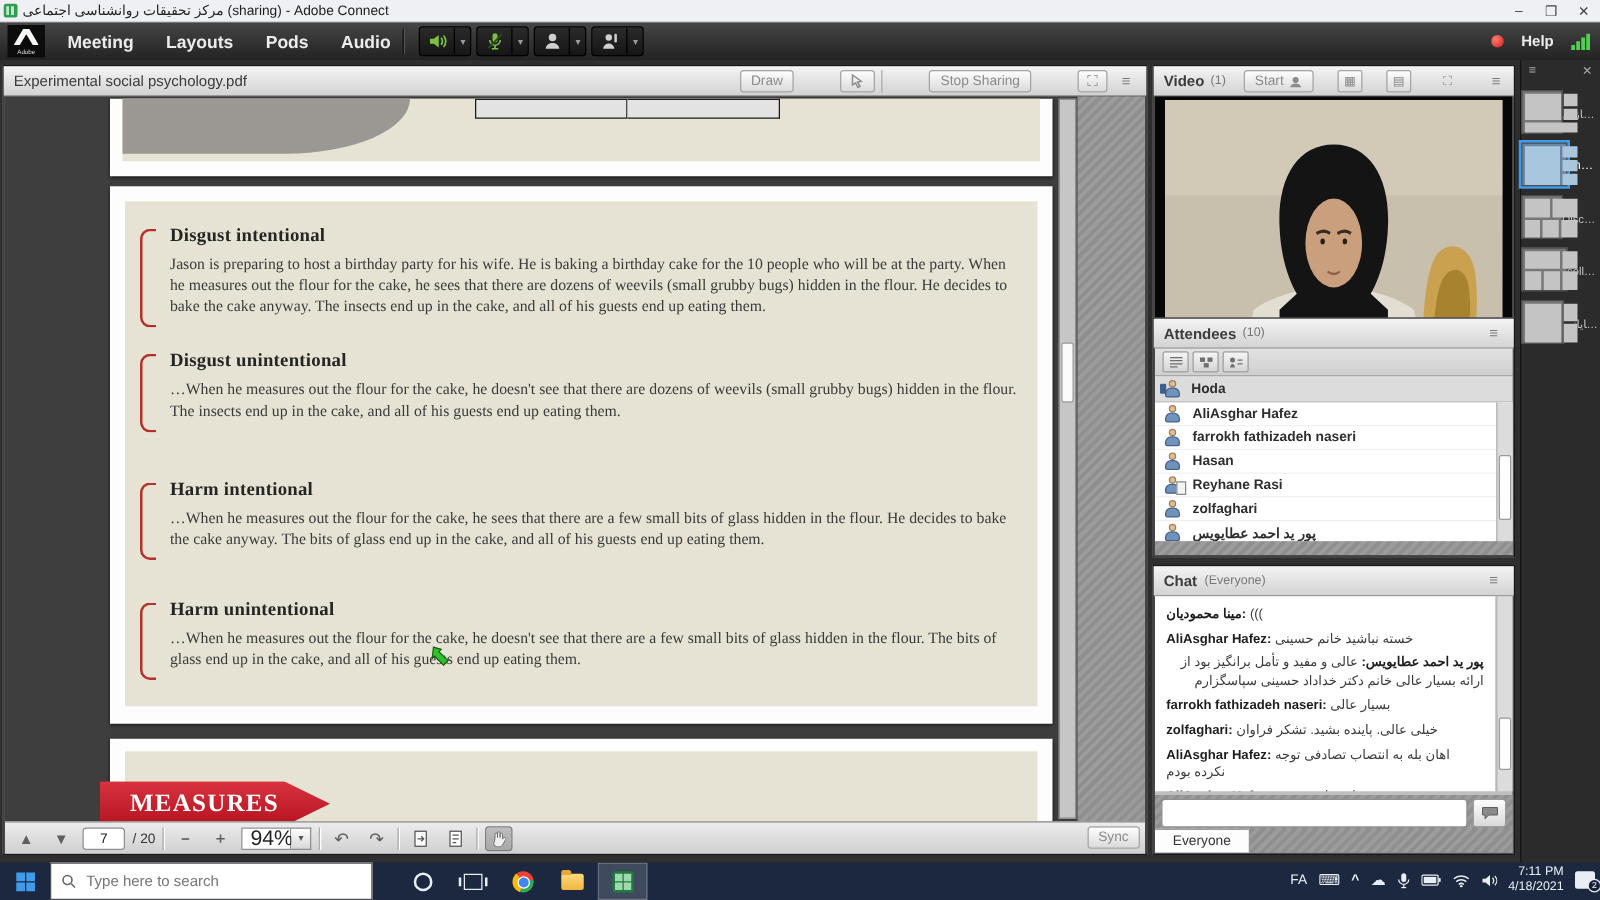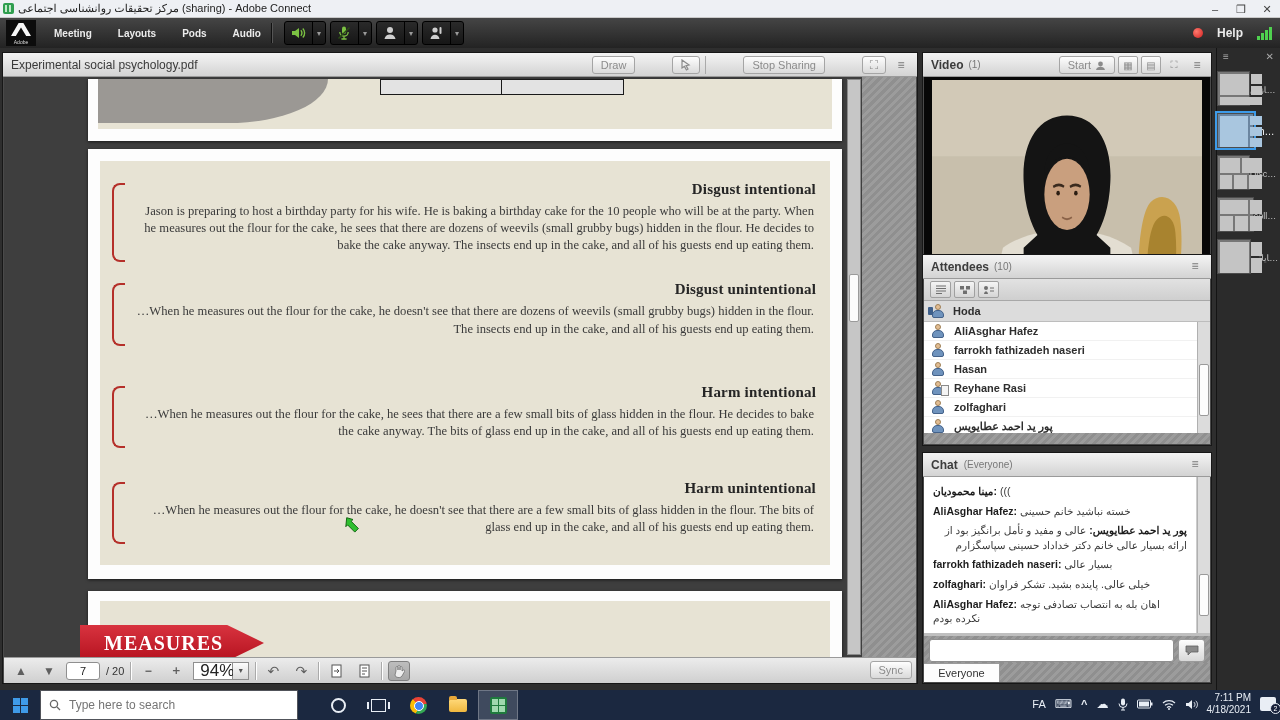--- a/index.html
+++ b/index.html
@@ -14,21 +14,21 @@
   .title-text { font-size:11px; color:#222; white-space:nowrap; }
   .win-controls { position:absolute; right:0; top:0; height:18px; display:flex; }
   .win-btn { width:26px; height:18px; font-size:11px; color:#444; display:flex; align-items:center; justify-content:center; cursor:default; }
 
   
   .menubar { position:absolute; left:0; top:18px; width:1280px; height:30px; background:linear-gradient(#454545,#232323); display:flex; align-items:center; }
   .adobe-logo { width:30px; height:26px; margin-left:6px; background:#0c0c0c; position:relative; flex:0 0 auto; }
   .adobe-logo .a-mark { position:absolute; left:5px; top:3px; width:20px; height:13px; background:#f5f5f5; clip-path:polygon(0 100%,38% 0,62% 0,100% 100%,76% 100%,50% 34%,24% 100%); }
   .adobe-logo .a-word { position:absolute; left:0; right:0; bottom:1px; text-align:center; font-size:5px; color:#ddd; }
   .menu-items { display:flex; margin-left:18px; gap:26px; }
-  .menu-item { font-size:10px; font-weight:bold; color:#ececec; cursor:default; }
+  .menu-item { font-size:14px; font-weight:bold; color:#ececec; cursor:default; }
   .mb-divider { width:1px; height:20px; background:#111; box-shadow:1px 0 0 #555; margin:0 10px; }
   .av-buttons { display:flex; gap:4px; margin-left:2px; }
   .av-btn { width:42px; height:24px; background:linear-gradient(#2a2a2a,#161616); border:1px solid #000; border-radius:3px; display:flex; align-items:center; }
   .av-btn .glyph { width:27px; display:flex; align-items:center; justify-content:center; }
   .av-btn .dd { width:13px; height:100%; border-left:1px solid #000; display:flex; align-items:center; justify-content:center; color:#9a9a9a; font-size:8px; }
   .mb-right { position:absolute; right:8px; top:0; height:30px; display:flex; align-items:center; gap:14px; }
   .record-dot { width:10px; height:10px; border-radius:50%; background:radial-gradient(circle at 35% 35%, #ff7a6e, #cf1f1f); }
   .help-label { font-size:12px; font-weight:bold; color:#ececec; }
   .signal { display:flex; align-items:flex-end; gap:1px; height:13px; }
   .signal i { width:3px; background:#4fd14f; display:block; }
@@ -41,21 +41,21 @@
   .pod-menu { position:absolute; right:6px; top:4px; width:20px; height:15px; color:#7a7a7a; font-size:12px; text-align:center; line-height:15px; cursor:default; }
   .hbtn { height:18px; background:linear-gradient(#fefefe,#dadada); border:1px solid #a5a5a5; border-radius:3px; color:#8b8b8b; font-size:11px; display:flex; align-items:center; justify-content:center; padding:0 8px; cursor:default;margin-left:32px; }
   .hatch { background:repeating-linear-gradient(135deg,#8f8f8f 0 3px,#9c9c9c 3px 6px); }
 
   
   #share-pod { left:2px; top:52px; width:916px; height:632px; }
   #share-header .pod-title { font-weight:normal; color:#3a3a3a; }
   .share-hbtns { position:absolute; right:6px; top:3px; display:flex; align-items:center; gap:5px; }
   .share-canvas { position:absolute; left:1px; right:1px; top:24px; bottom:26px; background:#3e3e3e; overflow:hidden; }
   .pdf-page { position:absolute; left:84px; width:754px; background:#fdfdfd; box-shadow:0 1px 3px rgba(0,0,0,.6); }
-  .page-beige { position:absolute; background:#e7e3d4;text-align:right; }
+  .page-beige { position:absolute; background:#e7e3d4; }
   #page1 { top:2px; height:62px; }
   #page1 .page-beige { left:10px; right:10px; top:0; bottom:12px; }
   .gray-blob { position:absolute; left:0; top:0; width:230px; height:44px; background:#9b9894; border-bottom-right-radius:100px 44px; }
   .mini-table { position:absolute; left:282px; top:0; display:flex; }
   .mini-cell { width:122px; height:16px; background:#e3e3e3; border:1px solid #1a1a1a; }
   .mini-cell + .mini-cell { border-left:none; }
   #page2 { top:72px; height:430px; }
   #page2 .page-beige { left:12px; right:12px; top:12px; bottom:14px; }
   .doc-sections { position:absolute; left:10px; right:14px; top:6px; font-family:"Liberation Serif", serif; }
   .doc-section { position:relative; padding-left:26px; }
@@ -82,21 +82,21 @@
   .page-input { width:34px; height:18px; border:1px solid #8f8f8f; border-radius:3px; background:#fff; font-size:11px; text-align:center; color:#222; }
   .page-total { font-size:11px; color:#333; }
   .zoom-box { display:flex; height:18px; }
   .zoom-val { width:40px; background:#fff; border:1px solid #8f8f8f; font-size:17px; color:#222; display:flex; align-items:center; padding-left:6px; }
   .zoom-dd { width:16px; border:1px solid #8f8f8f; border-left:none; background:linear-gradient(#fdfdfd,#d8d8d8); font-size:8px; color:#555; display:flex; align-items:center; justify-content:center; }
   .hand-btn { background:linear-gradient(#bdbdbd,#a8a8a8); border:1px solid #7f7f7f; }
   .sync-btn { position:absolute; right:4px; top:3px; }
 
   
   #video-pod { left:922px; top:52px; width:290px; height:244px; }
-  .vh-btns { position:absolute; right:4px; top:3px; display:flex; align-items:center; gap:3px; }
+  .vh-btns { position:absolute; right:4px; top:3px; display:flex; align-items:center; gap:19px; }
   .vh-icon { font-size:10px; color:#8b8b8b; width:20px; height:18px; display:flex; align-items:center; justify-content:center; background:linear-gradient(#fefefe,#dadada); border:1px solid #a5a5a5; border-radius:2px; }
   .video-area { position:absolute; left:1px; right:1px; top:24px; bottom:1px; background:#070707; }
   .video-frame { position:absolute; left:8px; right:8px; top:3px; bottom:3px; background:linear-gradient(#d3cbbb,#b4aa97); overflow:hidden; }
   .name-tag { position:absolute; left:10px; bottom:8px; background:rgba(20,20,20,.82); color:#f0f0f0; font-size:11px; font-weight:bold; padding:2px 12px; border-radius:9px; }
 
   
   #attendees-pod { left:922px; top:254px; width:290px; height:192px; }
   .att-toolbar { position:absolute; left:1px; right:1px; top:24px; height:22px; background:linear-gradient(#e2e2e2,#cfcfcf); border-bottom:1px solid #a8a8a8; display:flex; align-items:center; gap:3px; padding:0 6px; }
   .att-tb-btn { width:21px; height:17px; background:linear-gradient(#f5f5f5,#d5d5d5); border:1px solid #a0a0a0; border-radius:2px; display:flex; align-items:center; justify-content:center; }
   .host-row { position:absolute; left:1px; right:1px; top:46px; height:21px; background:#dcdcdc; border-bottom:1px solid #bdbdbd; display:flex; align-items:center; padding:0 7px; gap:8px; }

